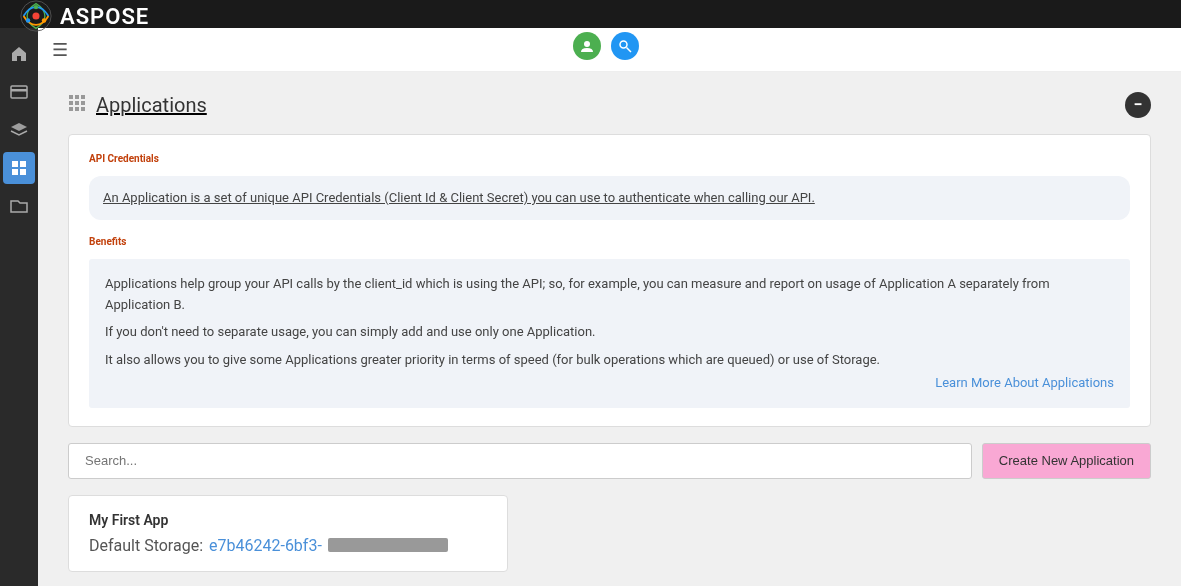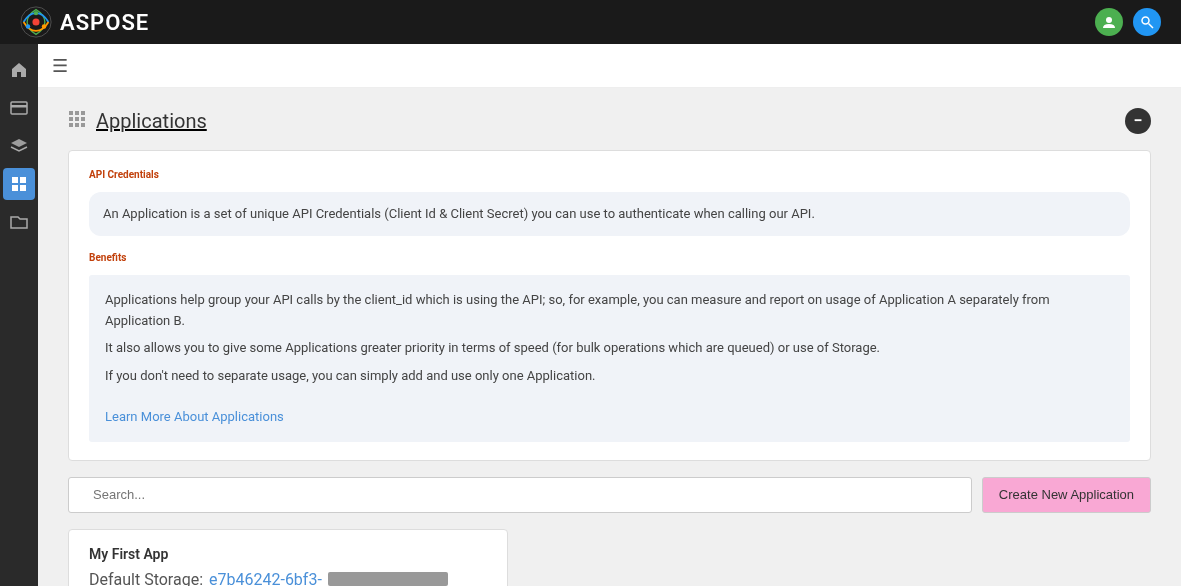--- a/index.html
+++ b/index.html
@@ -1,26 +1,27 @@
 <!DOCTYPE html>
 <html><head>
   <meta charset="utf-8">
   <style>
     * { box-sizing: border-box; margin: 0; padding: 0; }
     body { font-family: -apple-system, BlinkMacSystemFont, 'Segoe UI', Roboto, sans-serif; display: flex; flex-direction: column; height: 586px; overflow: hidden; background: #f0f0f0; }
 
     
     .topnav {
       background: #1a1a1a;
-      height: 44px;
+      height: 28px;
       display: flex;
       align-items: center;
       padding: 0 20px;
       flex-shrink: 0;
       z-index: 10;
+      flex-direction: column;
     }
     .topnav-logo {
       display: flex;
       align-items: center;
       gap: 8px;
       margin-right: auto;
     }
     .logo-icon {
       width: 32px;
       height: 32px;
@@ -151,20 +152,21 @@
       color: #c2410c;
       margin-bottom: 12px;
     }
     .info-box {
       background: #f0f3f8;
       border-radius: 12px;
       padding: 12px 14px;
       font-size: 13px;
       color: #444;
       line-height: 1.5;
+      text-decoration: underline;
     }
     .benefits-box {
       background: #f0f3f8;
       border-radius: 3px;
       padding: 14px 16px;
       font-size: 13px;
       color: #444;
       line-height: 1.65;
     }
     .benefits-box a {
@@ -177,21 +179,21 @@
       display: flex;
       gap: 10px;
       margin-bottom: 16px;
       align-items: center;
     }
     .search-input {
       flex: 1;
       height: 36px;
       border: 1px solid #ccc;
       border-radius: 3px;
-      padding: 0 24px;
+      padding: 0 16px;
       font-size: 13px;
       background: #fff;
       color: #666;
       outline: none;
     }
     .create-btn {
       height: 36px;
       padding: 0 16px;
       background: #f9a8d4;
       border: 1px solid #ccc;
@@ -346,23 +348,23 @@
       </div>
 
       <div class="info-card">
 
         <div class="section-label">API Credentials</div>
         <div class="info-box">An Application is a set of unique API Credentials (Client Id &amp; Client Secret) you can use to authenticate when calling our API.</div>
 
         <div class="section-label" style="margin-top:16px;">Benefits</div>
         <div class="benefits-box">
           <p>Applications help group your API calls by the client_id which is using the API; so, for example, you can measure and report on usage of Application A separately from Application B.</p>
+          <p style="margin-top:6px;">If you don't need to separate usage, you can simply add and use only one Application.</p>
           <p style="margin-top:6px;">It also allows you to give some Applications greater priority in terms of speed (for bulk operations which are queued) or use of Storage.</p>
-          <p style="margin-top:6px;">If you don't need to separate usage, you can simply add and use only one Application.</p>
-          <p style="margin-top:20px;">
+          <p style="margin-top:2px;text-align:right;">
             <a href="#">Learn More About Applications</a>
           </p>
         </div>
       </div>
 
       <div class="search-row">
         <input type="text" class="search-input" placeholder="Search..." style="">
         <button class="create-btn">Create New Application</button>
       </div>
 

